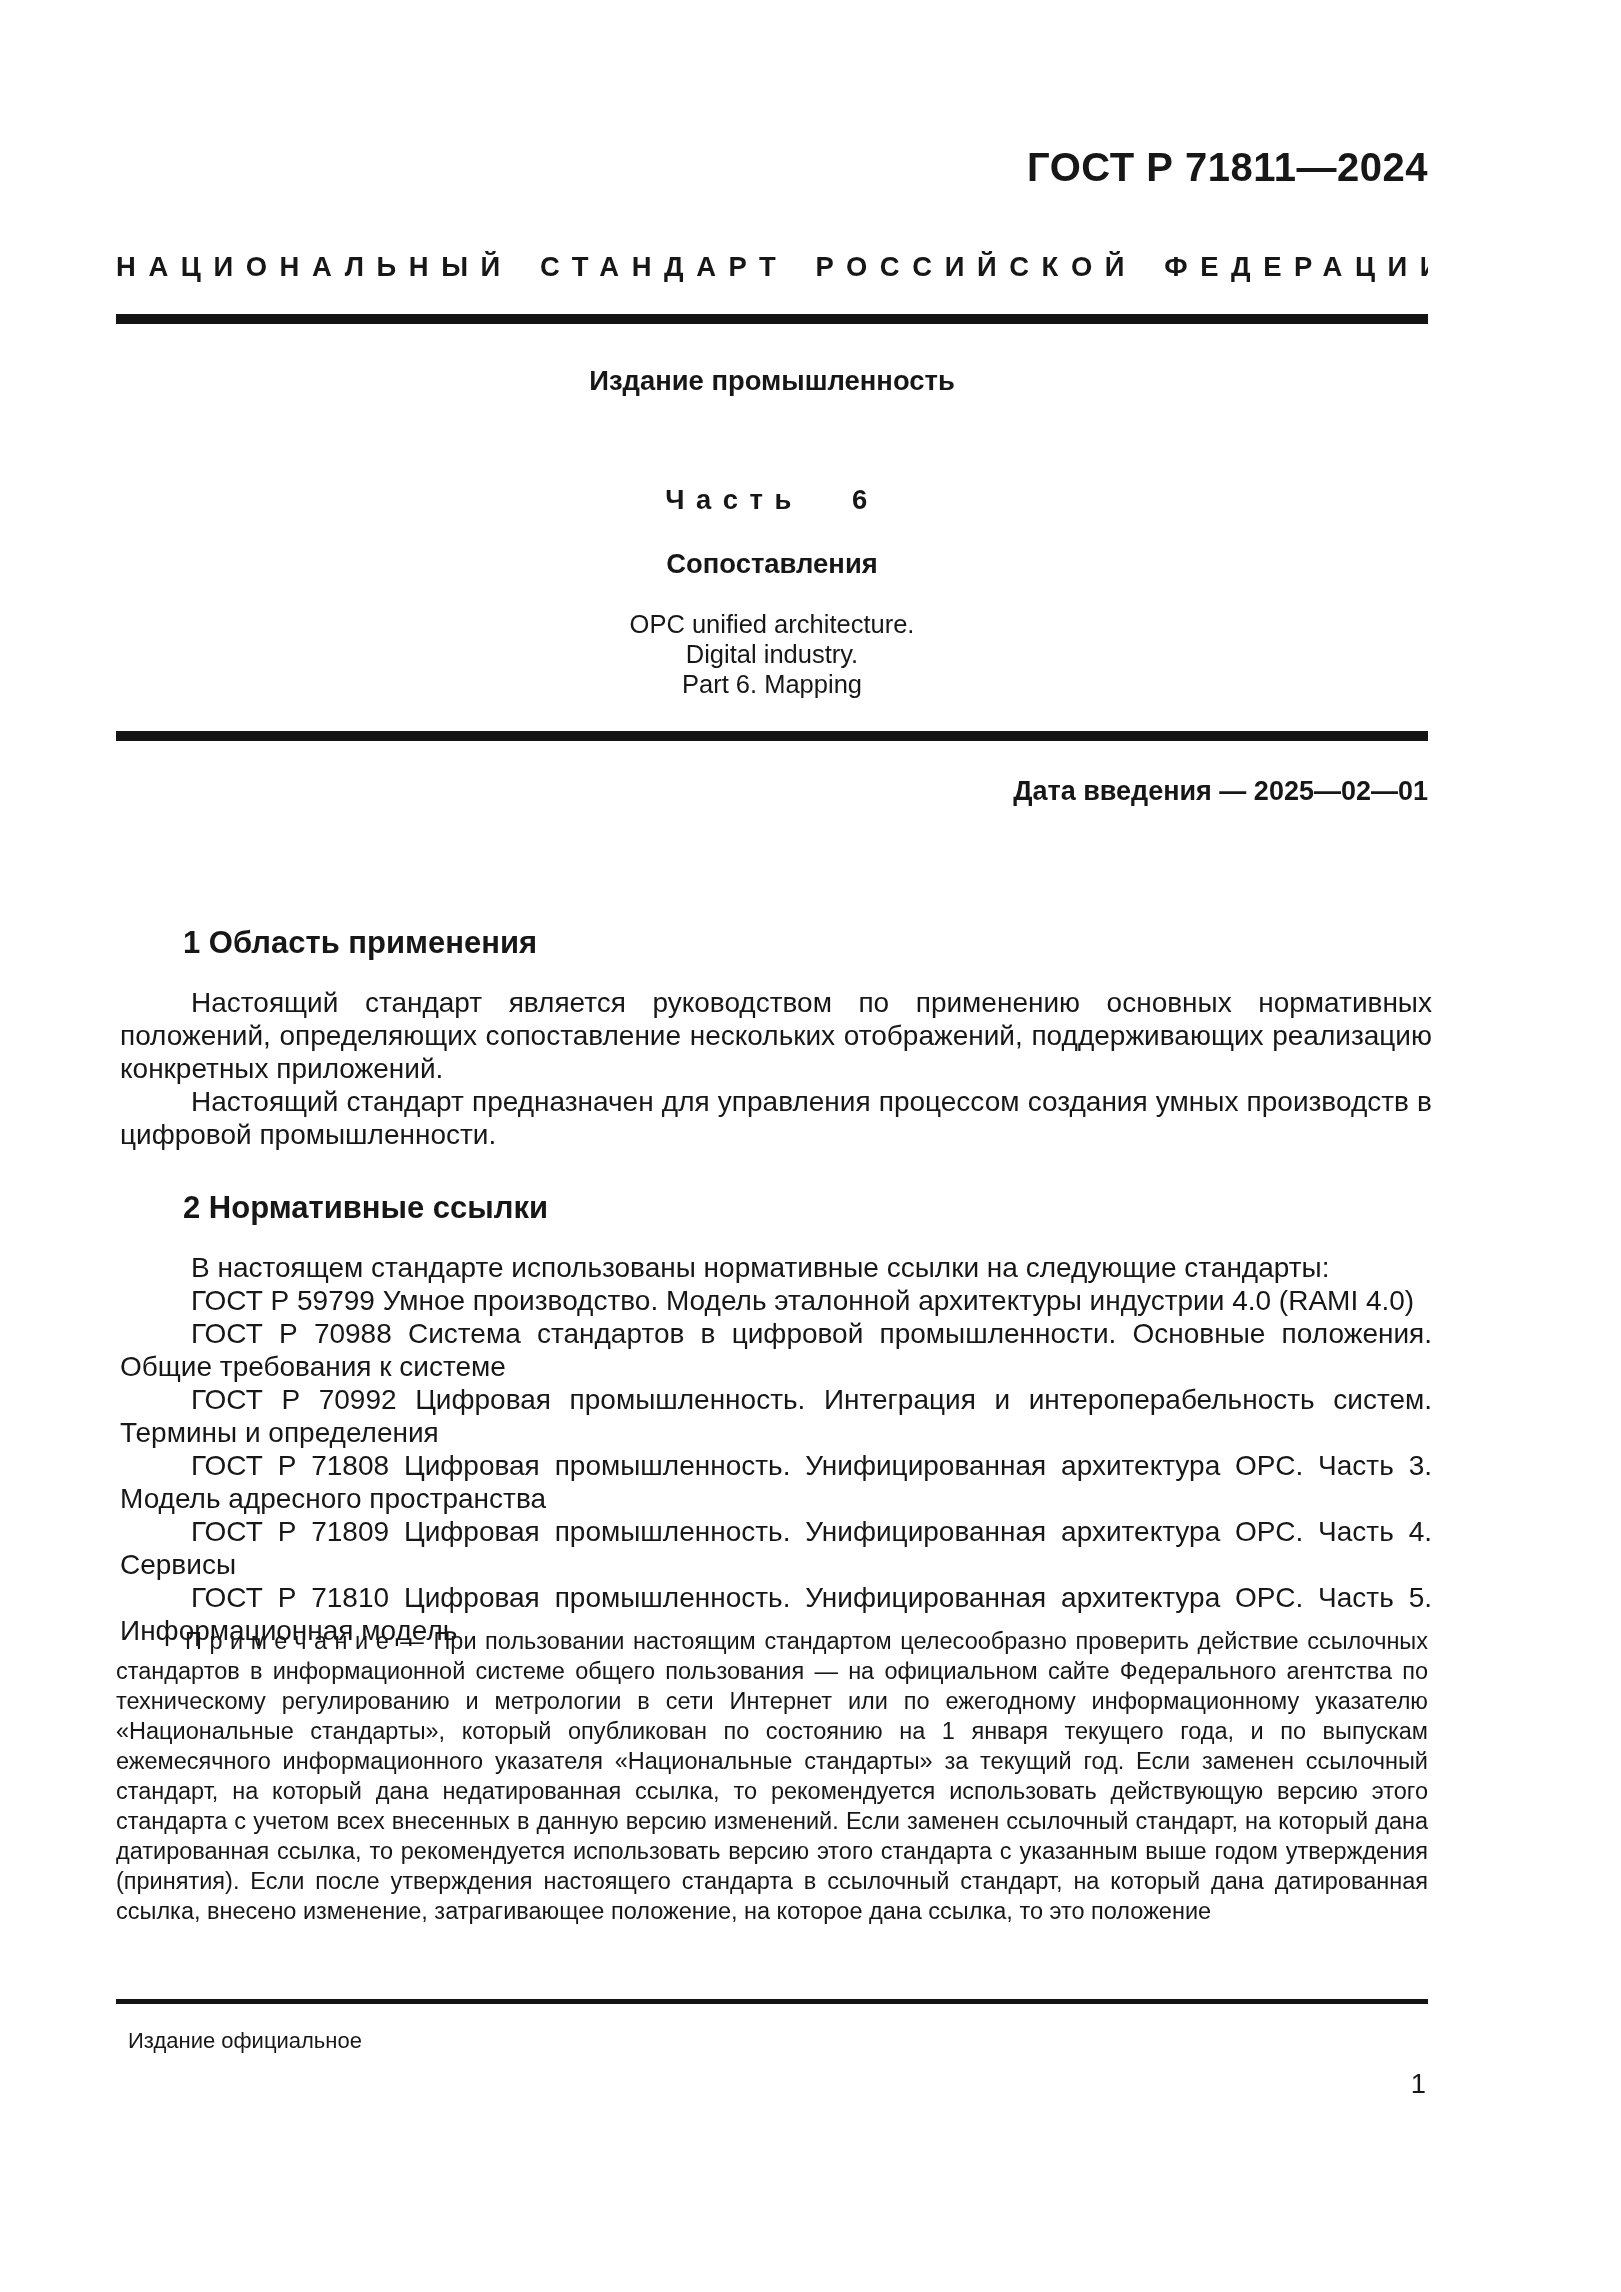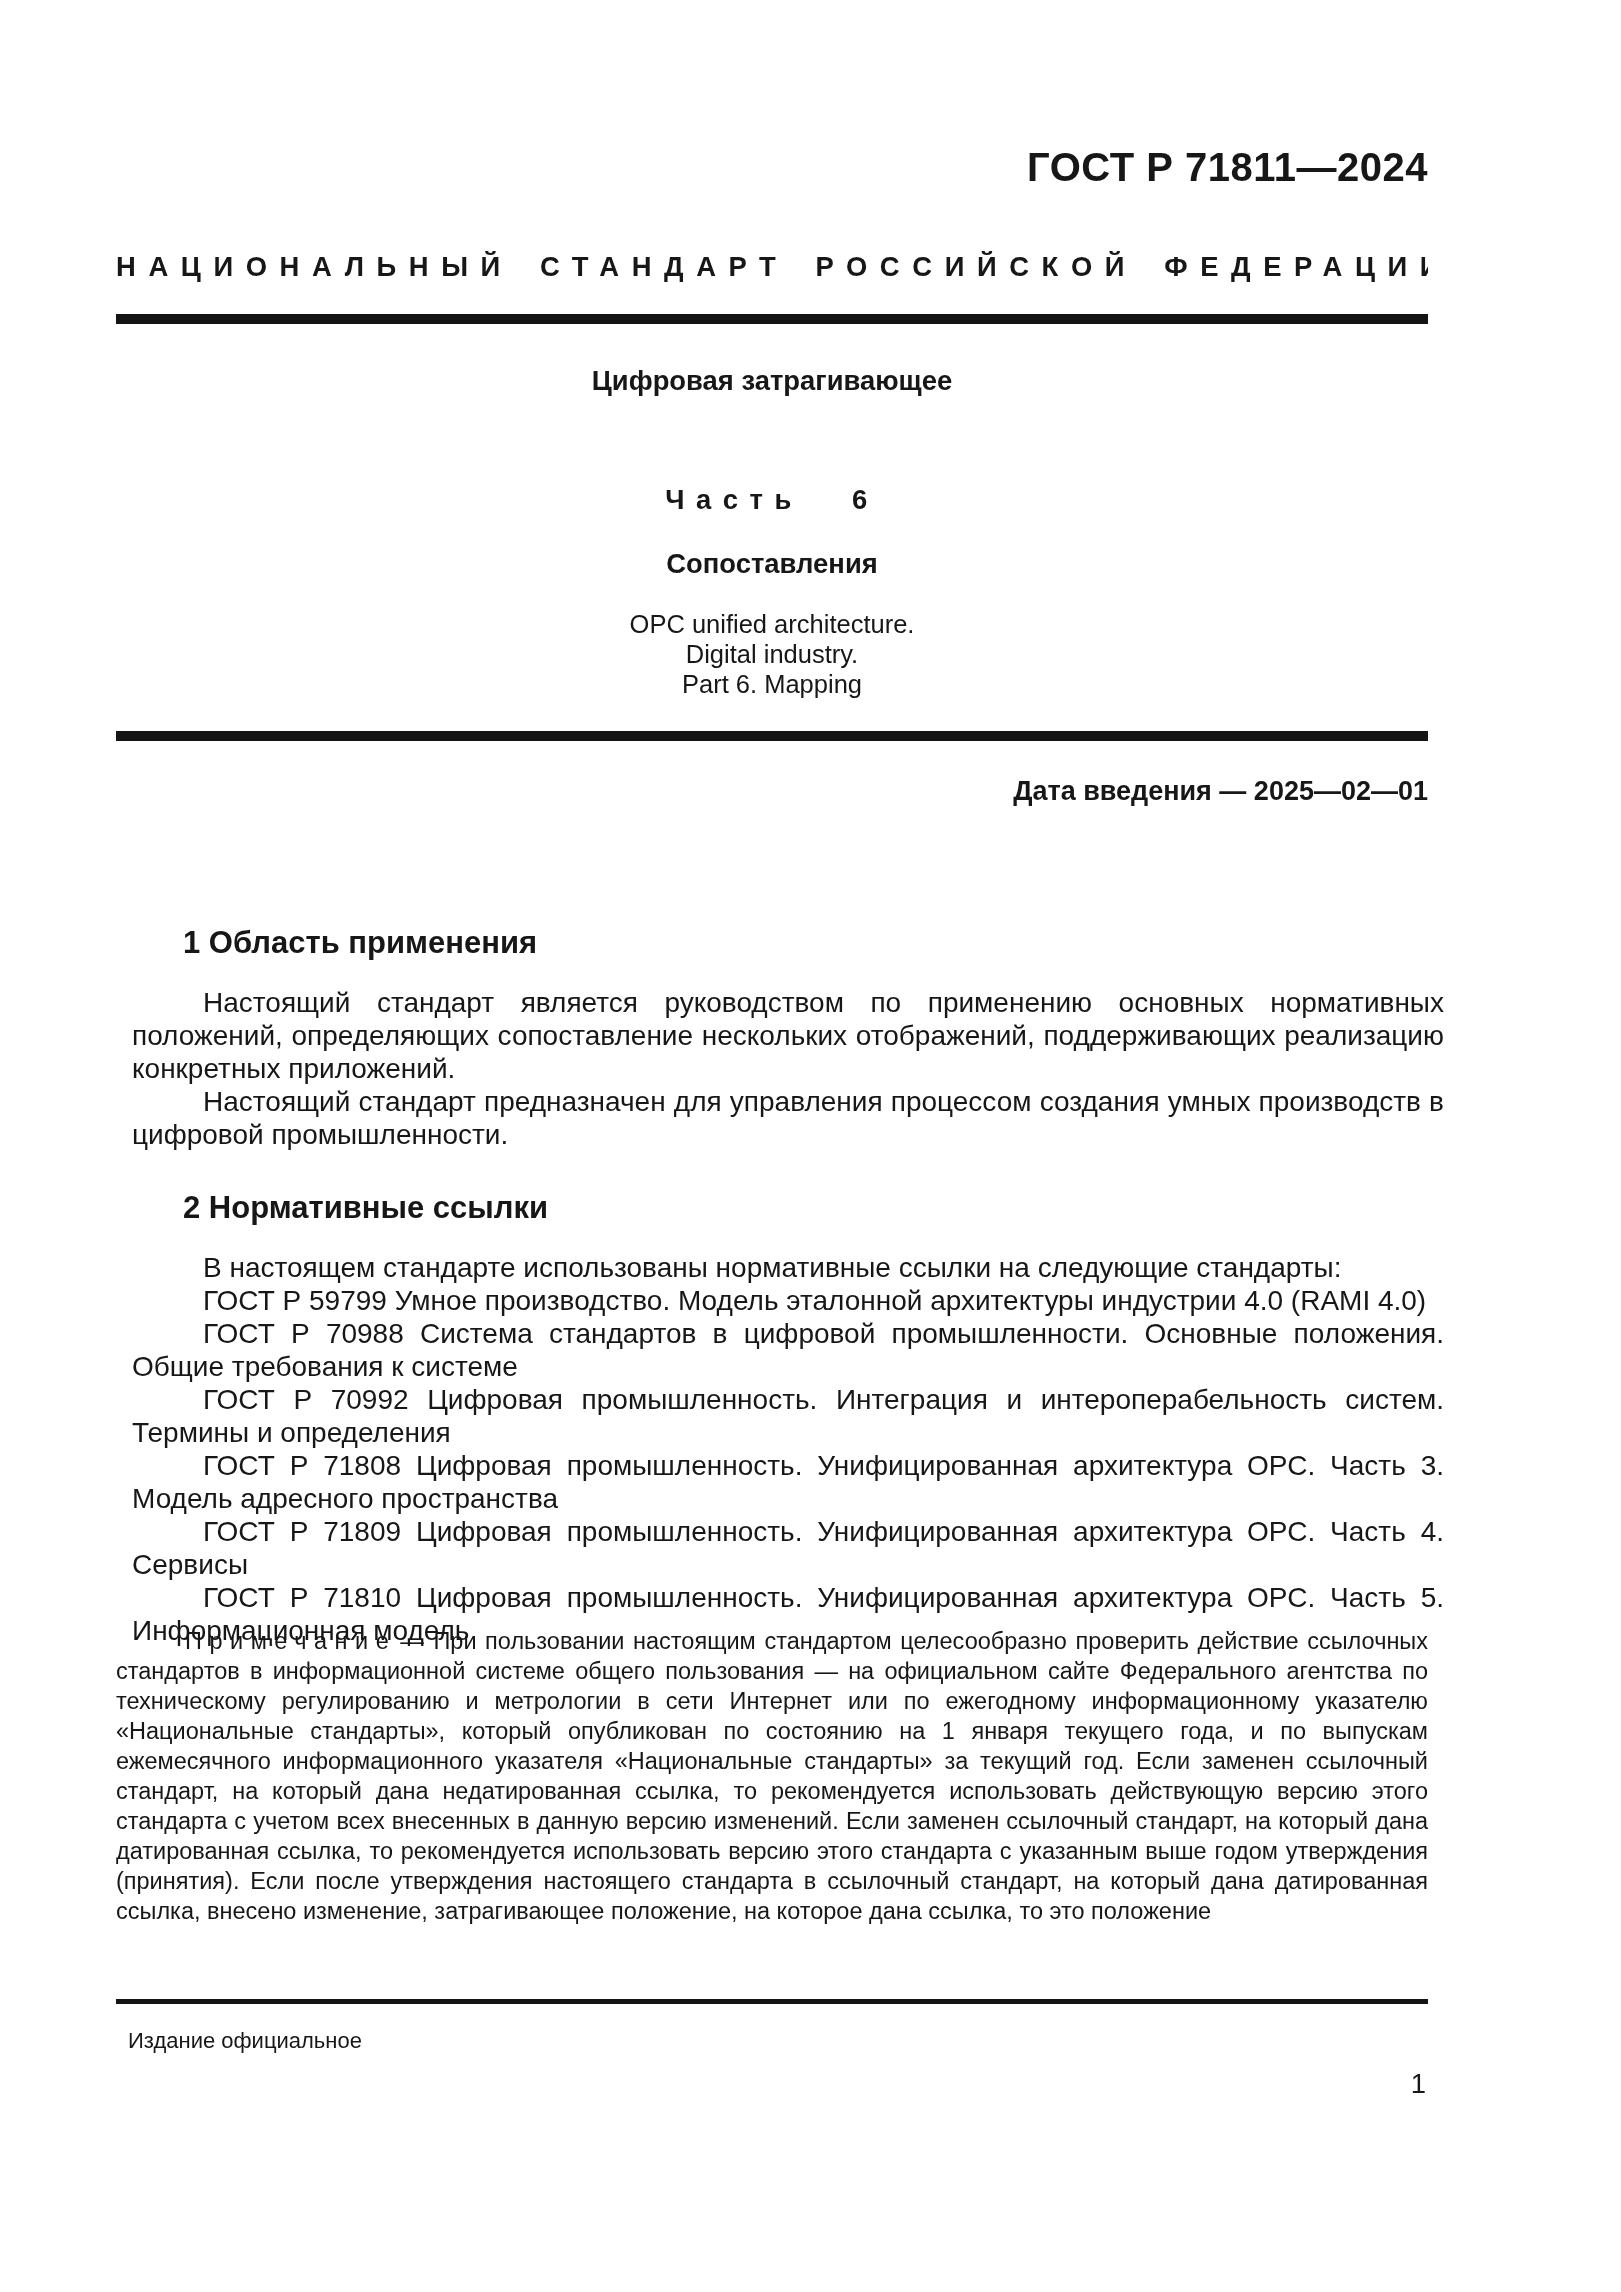--- a/index.html
+++ b/index.html
@@ -82,21 +82,21 @@
     width: 100%;
     font-size: 31px;
     font-weight: 700;
     text-indent: 67px;
   }
   .heading-1 { top: 925px; }
   .heading-2 { top: 1190px; }
 
   .body-block {
     position: absolute;
-    left: 16px;
+    left: 4px;
     width: 100%;
     font-size: 28px;
     line-height: 33px;
     text-align: justify;
   }
   .body-1 { top: 986px; }
   .body-2 { top: 1251px; }
   .body-block p {
     margin: 0;
     text-indent: 71px;
@@ -133,21 +133,21 @@
 <body>
 
 <div class="content">
 
   <div class="doc-code">ГОСТ Р 71811—2024</div>
 
   <div class="std-type">НАЦИОНАЛЬНЫЙ СТАНДАРТ РОССИЙСКОЙ ФЕДЕРАЦИИ</div>
 
   <div class="rule rule-1"></div>
 
-  <div class="t-center title-subject">Цифровая затрагивающее</div>
+  <div class="t-center title-subject">Издание промышленность</div>
   <div class="t-center title-part">Часть 6</div>
   <div class="t-center title-parttitle">Сопоставления</div>
 
   <div class="t-center title-en">
     <div>OPC unified architecture.</div>
     <div>Digital industry.</div>
     <div>Part 6. Mapping</div>
   </div>
 
   <div class="rule rule-2"></div>

